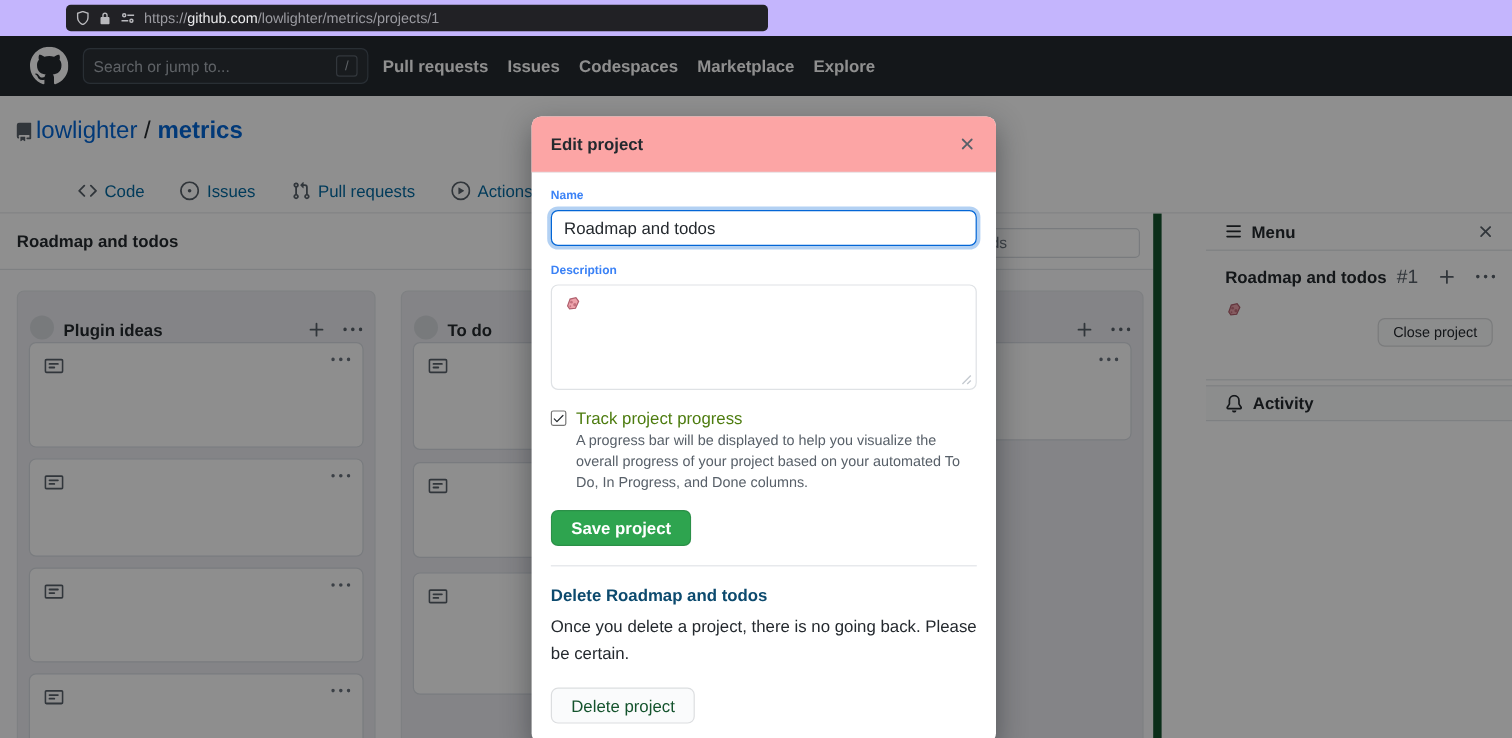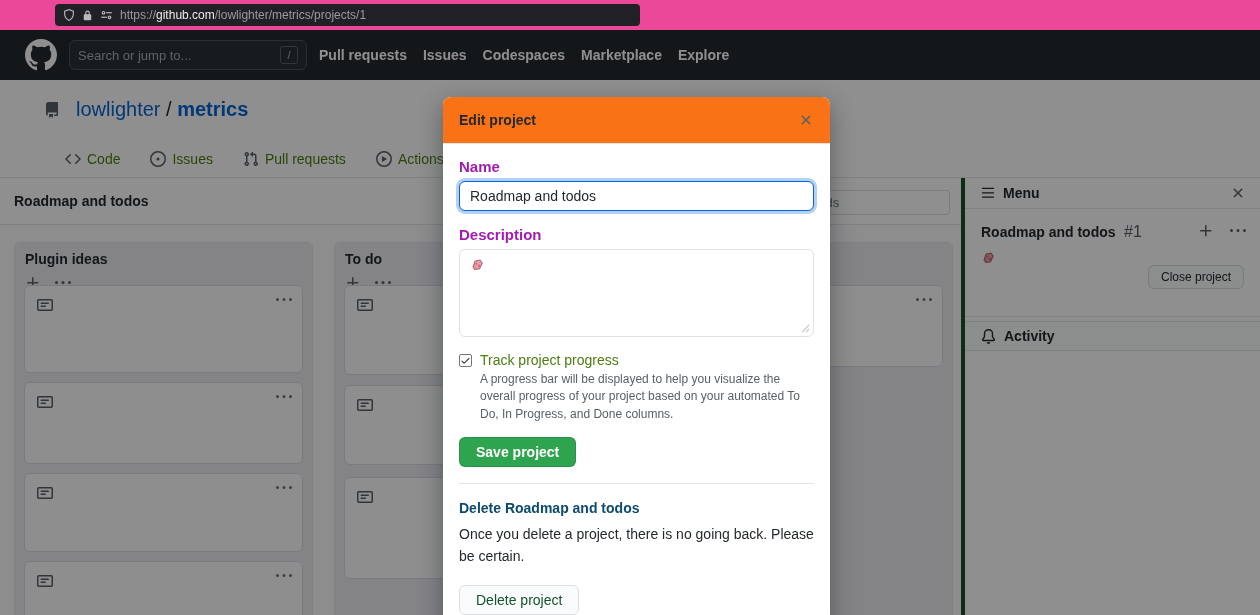--- a/index.html
+++ b/index.html
@@ -6,21 +6,21 @@
   html,body { background:#000; }
   #screen {
     position:relative; width:1260px; height:615px; overflow:hidden;
     font-family:"Liberation Sans", sans-serif; background:#ffffff;
     -webkit-font-smoothing:antialiased;
   }
   .abs { position:absolute; }
   svg { display:block; }
 
   
-  .browser-bar { left:0; top:0; width:1260px; height:30px; background:#ec4899; z-index:60; }
+  .browser-bar { left:0; top:0; width:1260px; height:30px; background:#c4b5fd; z-index:60; }
   .url-field {
     left:55px; top:4px; width:585px; height:22px; background:#212125;
     border-radius:4px; display:flex; align-items:center; padding:0 8px; gap:7px;
   }
   .url-text { font-size:12px; color:#9a9aa0; white-space:nowrap; }
   .url-text .host { color:#eaeaec; }
 
   
   .gh-header { left:0; top:30px; width:1260px; height:50px; background:#24292f; display:flex; align-items:center; }
   .octocat { margin-left:25px; color:#ffffff; }
@@ -30,84 +30,84 @@
   }
   .gh-search-ph { font-size:13px; color:#a9afb6; }
   .slash-hint {
     width:18px; height:18px; border:1px solid #5a626b; border-radius:3px; color:#a9afb6;
     font-size:11px; display:flex; align-items:center; justify-content:center;
   }
   .gh-nav { display:flex; gap:16px; margin-left:12px; }
   .gh-nav-item { color:#ffffff; font-size:14px; font-weight:600; cursor:pointer; white-space:nowrap; }
 
   
-  .breadcrumb { left:44px; top:98px; display:flex; align-items:center; gap:16px;justify-content:flex-end; }
+  .breadcrumb { left:12px; top:98px; display:flex; align-items:center; gap:2px;justify-content:flex-end; }
   .breadcrumb .repo-ic { color:#586069; }
   .breadcrumb-text { font-size:20px; color:#0366d6; }
   .breadcrumb-text .sep { color:#24292e; }
   .breadcrumb-text b { font-weight:600; }
 
   .tabbar { left:0; top:140px; width:1260px; height:38px; border-bottom:1px solid #e1e4e8;
             display:flex; align-items:center; padding-left:65px; gap:30px; }
-  .tab { display:flex; align-items:center; gap:6px; font-size:14px; color:#4d7c0f; cursor:pointer; }
+  .tab { display:flex; align-items:center; gap:6px; font-size:14px; color:#0369a1; cursor:pointer; }
   .tab .ic { color:#586069; }
 
   
   .proj-strip { left:0; top:178px; width:961px; height:47px; border-bottom:1px solid #e1e4e8; background:#ffffff; }
   .proj-title { position:absolute; left:14px; top:15px; font-size:14px; font-weight:700; color:#24292e; }
   .proj-progress { position:absolute; left:130px; top:195px; width:96px; height:8px; border-radius:4px;
                    overflow:hidden; display:flex; background:#dfe3e6; }
   .seg-done { width:66px; background:#28a745; }
   .seg-prog { width:6px;  background:#6f42c1; }
   .filter-input { position:absolute; left:764px; top:12px; width:186px; height:25px; background:#fff;
                   border:1px solid #d8dce0; border-radius:4px; display:flex; align-items:center; padding:0 10px; }
   .filter-ph { font-size:13px; color:#6a737d; white-space:nowrap; }
 
   
   .board { left:0; top:225px; width:961px; height:390px; background:#fbfcfd; }
   .column { position:absolute; top:17px; width:299px; height:420px; background:#ebecf0;
             border:1px solid #e1e4e8; border-radius:6px; }
-  .col-head { position:relative; height:40px; display:flex; align-items:flex-start; padding:0 10px; gap:8px;flex-direction:column; }
+  .col-head { position:relative; height:40px; display:flex; align-items:flex-end; padding:0 10px; gap:8px; }
   .col-badge { width:20px; height:20px; border-radius:50%; background:#d6d9de; }
   .col-name { font-size:14px; font-weight:700; color:#24292e; flex:1; }
   .col-actions { display:flex; align-items:center; gap:14px; color:#586069; }
   .cards { padding:2px 9px; display:flex; flex-direction:column; }
   .card { position:relative; background:#fdfdfe; border:1px solid #d8dce2; border-radius:6px; }
   .card .note-ic { position:absolute; left:12px; top:11px; color:#586069; }
   .card .kebab { position:absolute; right:10px; top:6px; color:#6a737d; }
   .iconbtn { cursor:pointer; }
 
   
-  .sidebar { left:961px; top:178px; width:299px; height:437px; background:#ffffff; border-left:4px solid #14532d; }
+  .sidebar { left:961px; top:178px; width:299px; height:437px; background:#ffffff; border-left:7px solid #14532d;padding-left:37px; }
   .menu-row { position:relative; height:31px; border-bottom:1px solid #e1e4e8; display:flex; align-items:center;
               padding:0 16px; gap:8px; color:#24292e; }
   .menu-label { font-size:14px; font-weight:700; }
   .menu-close { position:absolute; right:14px; top:7px; color:#586069; cursor:pointer; }
   .side-proj { position:relative; padding:14px 16px 16px; border-bottom:1px solid #e1e4e8; }
   .side-proj-title { font-size:14px; font-weight:700; color:#24292e; }
   .side-proj-num { font-weight:400; color:#586069; margin-left:4px; }
   .side-actions { position:absolute; right:14px; top:14px; display:flex; gap:16px; color:#586069; }
   .side-emoji { margin-top:10px; }
   .close-proj-btn { position:absolute; right:16px; top:56px; font-size:12px; color:#24292e; background:#fafbfc;
                     border:1px solid #d9dbdd; border-radius:6px; padding:4px 12px; cursor:pointer;
                     font-family:"Liberation Sans", sans-serif; }
   .activity-row { height:30px; background:#fafbfc; border-bottom:1px solid #e1e4e8; display:flex;
                   align-items:center; padding:0 16px; gap:8px; color:#24292e; margin-top:4px; border-top:1px solid #e1e4e8;}
   .activity-label { font-size:14px; font-weight:700; }
 
   
   .backdrop { left:0; top:30px; width:1260px; height:585px; background:rgba(0,0,0,0.44); z-index:50; }
   .modal { left:443px; top:97px; width:387px; z-index:100; background:#ffffff; border-radius:8px;
            box-shadow:0 8px 24px rgba(27,31,35,0.45); }
-  .modal-head { height:47px; background:#f97316; border-bottom:1px solid #e1e4e8;
+  .modal-head { height:47px; background:#fca5a5; border-bottom:1px solid #e1e4e8;
                 border-radius:8px 8px 0 0; display:flex; align-items:center; padding:0 16px; }
   .modal-title { font-size:14px; font-weight:700; color:#24292e; flex:1; }
   .modal-close { color:#586069; cursor:pointer; }
   .modal-body { padding:14px 16px 16px; }
-  .field-label { font-size:15px; font-weight:700; color:#a21caf; margin-bottom:6px; }
+  .field-label { font-size:10px; font-weight:700; color:#3b82f6; margin-bottom:6px; }
   .name-input { width:100%; height:30px; font-size:14px; color:#24292e; padding:0 10px;
                 font-family:"Liberation Sans", sans-serif;
                 border:1px solid #0366d6; border-radius:6px; outline:none;
                 box-shadow:0 0 0 3px rgba(3,102,214,0.3); margin-bottom:15px; }
   .desc-area { position:relative; width:100%; height:88px; border:1px solid #dfe2e5; border-radius:6px;
                padding:8px 10px; margin-bottom:15px; background:#fff; }
   .resize-grip { position:absolute; right:3px; bottom:3px; }
   .check-row { display:flex; align-items:flex-start; gap:8px; margin-bottom:3px; }
   .checkbox { width:13px; height:13px; border:1px solid #767676; border-radius:2px; background:#fff;
               display:flex; align-items:center; justify-content:center; margin-top:2px; cursor:pointer; }

